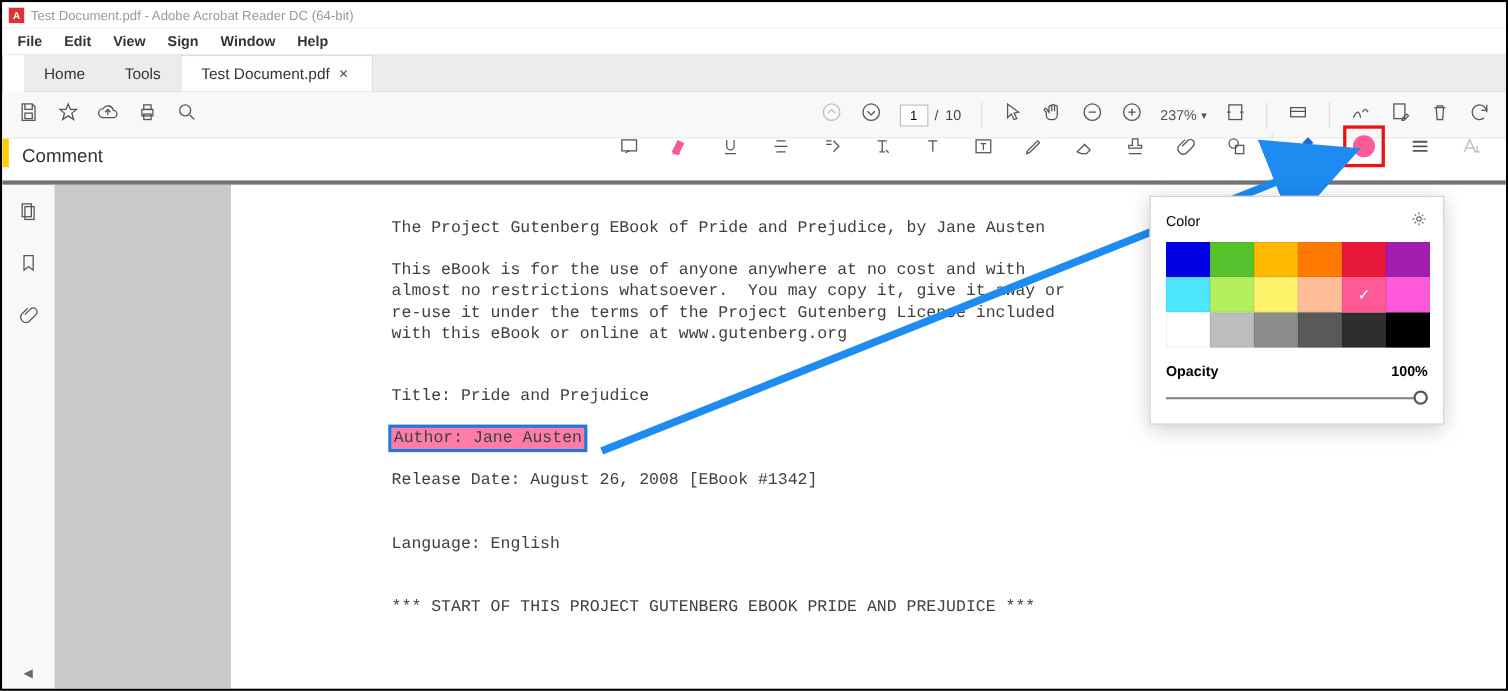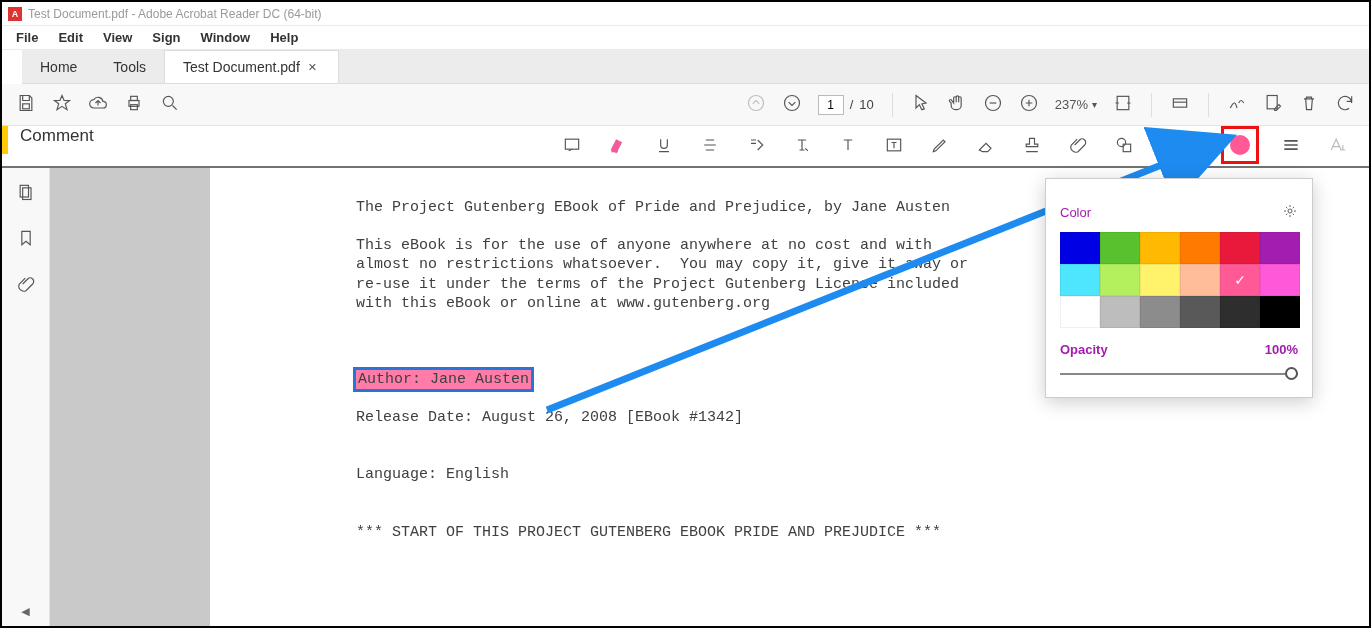--- a/index.html
+++ b/index.html
@@ -75,23 +75,23 @@
   .maintoolbar svg, .commenttoolbar svg { width:20px;height:20px;stroke:#555;fill:none;stroke-width:1.4;}
   .maintoolbar .pagebox { font-size:13px;color:#444; display:flex;align-items:center;gap:6px;}
   .maintoolbar input.pagenum { width:26px;text-align:center;border:1px solid #bbb;font-size:12px;padding:2px;}
   .maintoolbar .zoom { font-size:13px;display:flex;align-items:center;gap:4px;}
   .vdiv { width:1px;height:24px;background:#ddd;}
 
   
   .commentbar {
     height: 42px;
     background:#fff;
-    border-bottom:2px solid #737373;
+    border-bottom:4px solid #737373;
     display:flex;
-    align-items:flex-start;
+    align-items:flex-end;
     padding:0 0 12px 0;
   }
   .commentbar .label-strip { width:6px;height:100%;background:#ffcb05;margin-right:12px;}
   .commentbar .label { font-size:17px;color:#333; }
   .commentbar .spacer{flex:1;}
   .commenttoolbar { display:flex;align-items:center;gap:18px;padding-right:18px;}
   .commenttoolbar .tool { width:28px;height:28px;display:flex;align-items:center;justify-content:center;border-radius:2px;}
   .commenttoolbar .tool.hl svg { stroke:#f45a9a;fill:#f45a9a;}
   .commenttoolbar .pin svg { fill:#1d6bd0;stroke:#1d6bd0;}
   .commenttoolbar .color-swatch {
@@ -134,22 +134,22 @@
   }
 
   
   .popover {
     position:absolute;
     top:176px; right:56px;
     width:268px;
     background:#fff;
     border:1px solid #ccc;
     box-shadow:0 4px 18px rgba(0,0,0,.2);
-    padding:24px 14px 16px 14px;
-    font-size:13px;color:#a21caf;
+    padding:12px 14px 16px 14px;
+    font-size:13px;color:#000000;
     z-index:10;
   }
   .popover .row1{display:flex;justify-content:space-between;align-items:center;margin-bottom:10px;}
   .popover .gear svg{width:16px;height:16px;stroke:#555;fill:none;stroke-width:1.4;}
   .swatches{display:grid;grid-template-columns:repeat(6,40px);grid-auto-rows:32px;gap:0;}
   .swatches div{border:1px solid rgba(0,0,0,.06);} 
   .sw-check{position:relative;}
   .sw-check::after{content:"✓";position:absolute;inset:0;display:flex;align-items:center;justify-content:center;color:#fff;font-size:14px;}
   .op-row{display:flex;justify-content:space-between;margin-top:14px;font-weight:600;}
   .slider{position:relative;margin-top:10px;height:14px;}
@@ -394,20 +394,21 @@
   <div class="graygutter"></div>
   <div class="page">
     <p>The Project Gutenberg EBook of Pride and Prejudice, by Jane Austen</p>
     <div class="blank"></div>
     <p>This eBook is for the use of anyone anywhere at no cost and with</p>
     <p>almost no restrictions whatsoever.  You may copy it, give it away or</p>
     <p>re-use it under the terms of the Project Gutenberg License included</p>
     <p>with this eBook or online at www.gutenberg.org</p>
     <div class="blank"></div>
       <div class="blank"></div>
+    <p>Title: Pride and Prejudice</p>
     <div class="blank"></div>
     <p><span class="hl-author">Author: Jane Austen</span></p>
     <div class="blank"></div>
     <p>Release Date: August 26, 2008 [EBook #1342]</p>
     <div class="blank"></div>
       <div class="blank"></div>
     <p>Language: English</p>
     <div class="blank"></div>
       <div class="blank"></div>
     <p>*** START OF THIS PROJECT GUTENBERG EBOOK PRIDE AND PREJUDICE ***</p>

